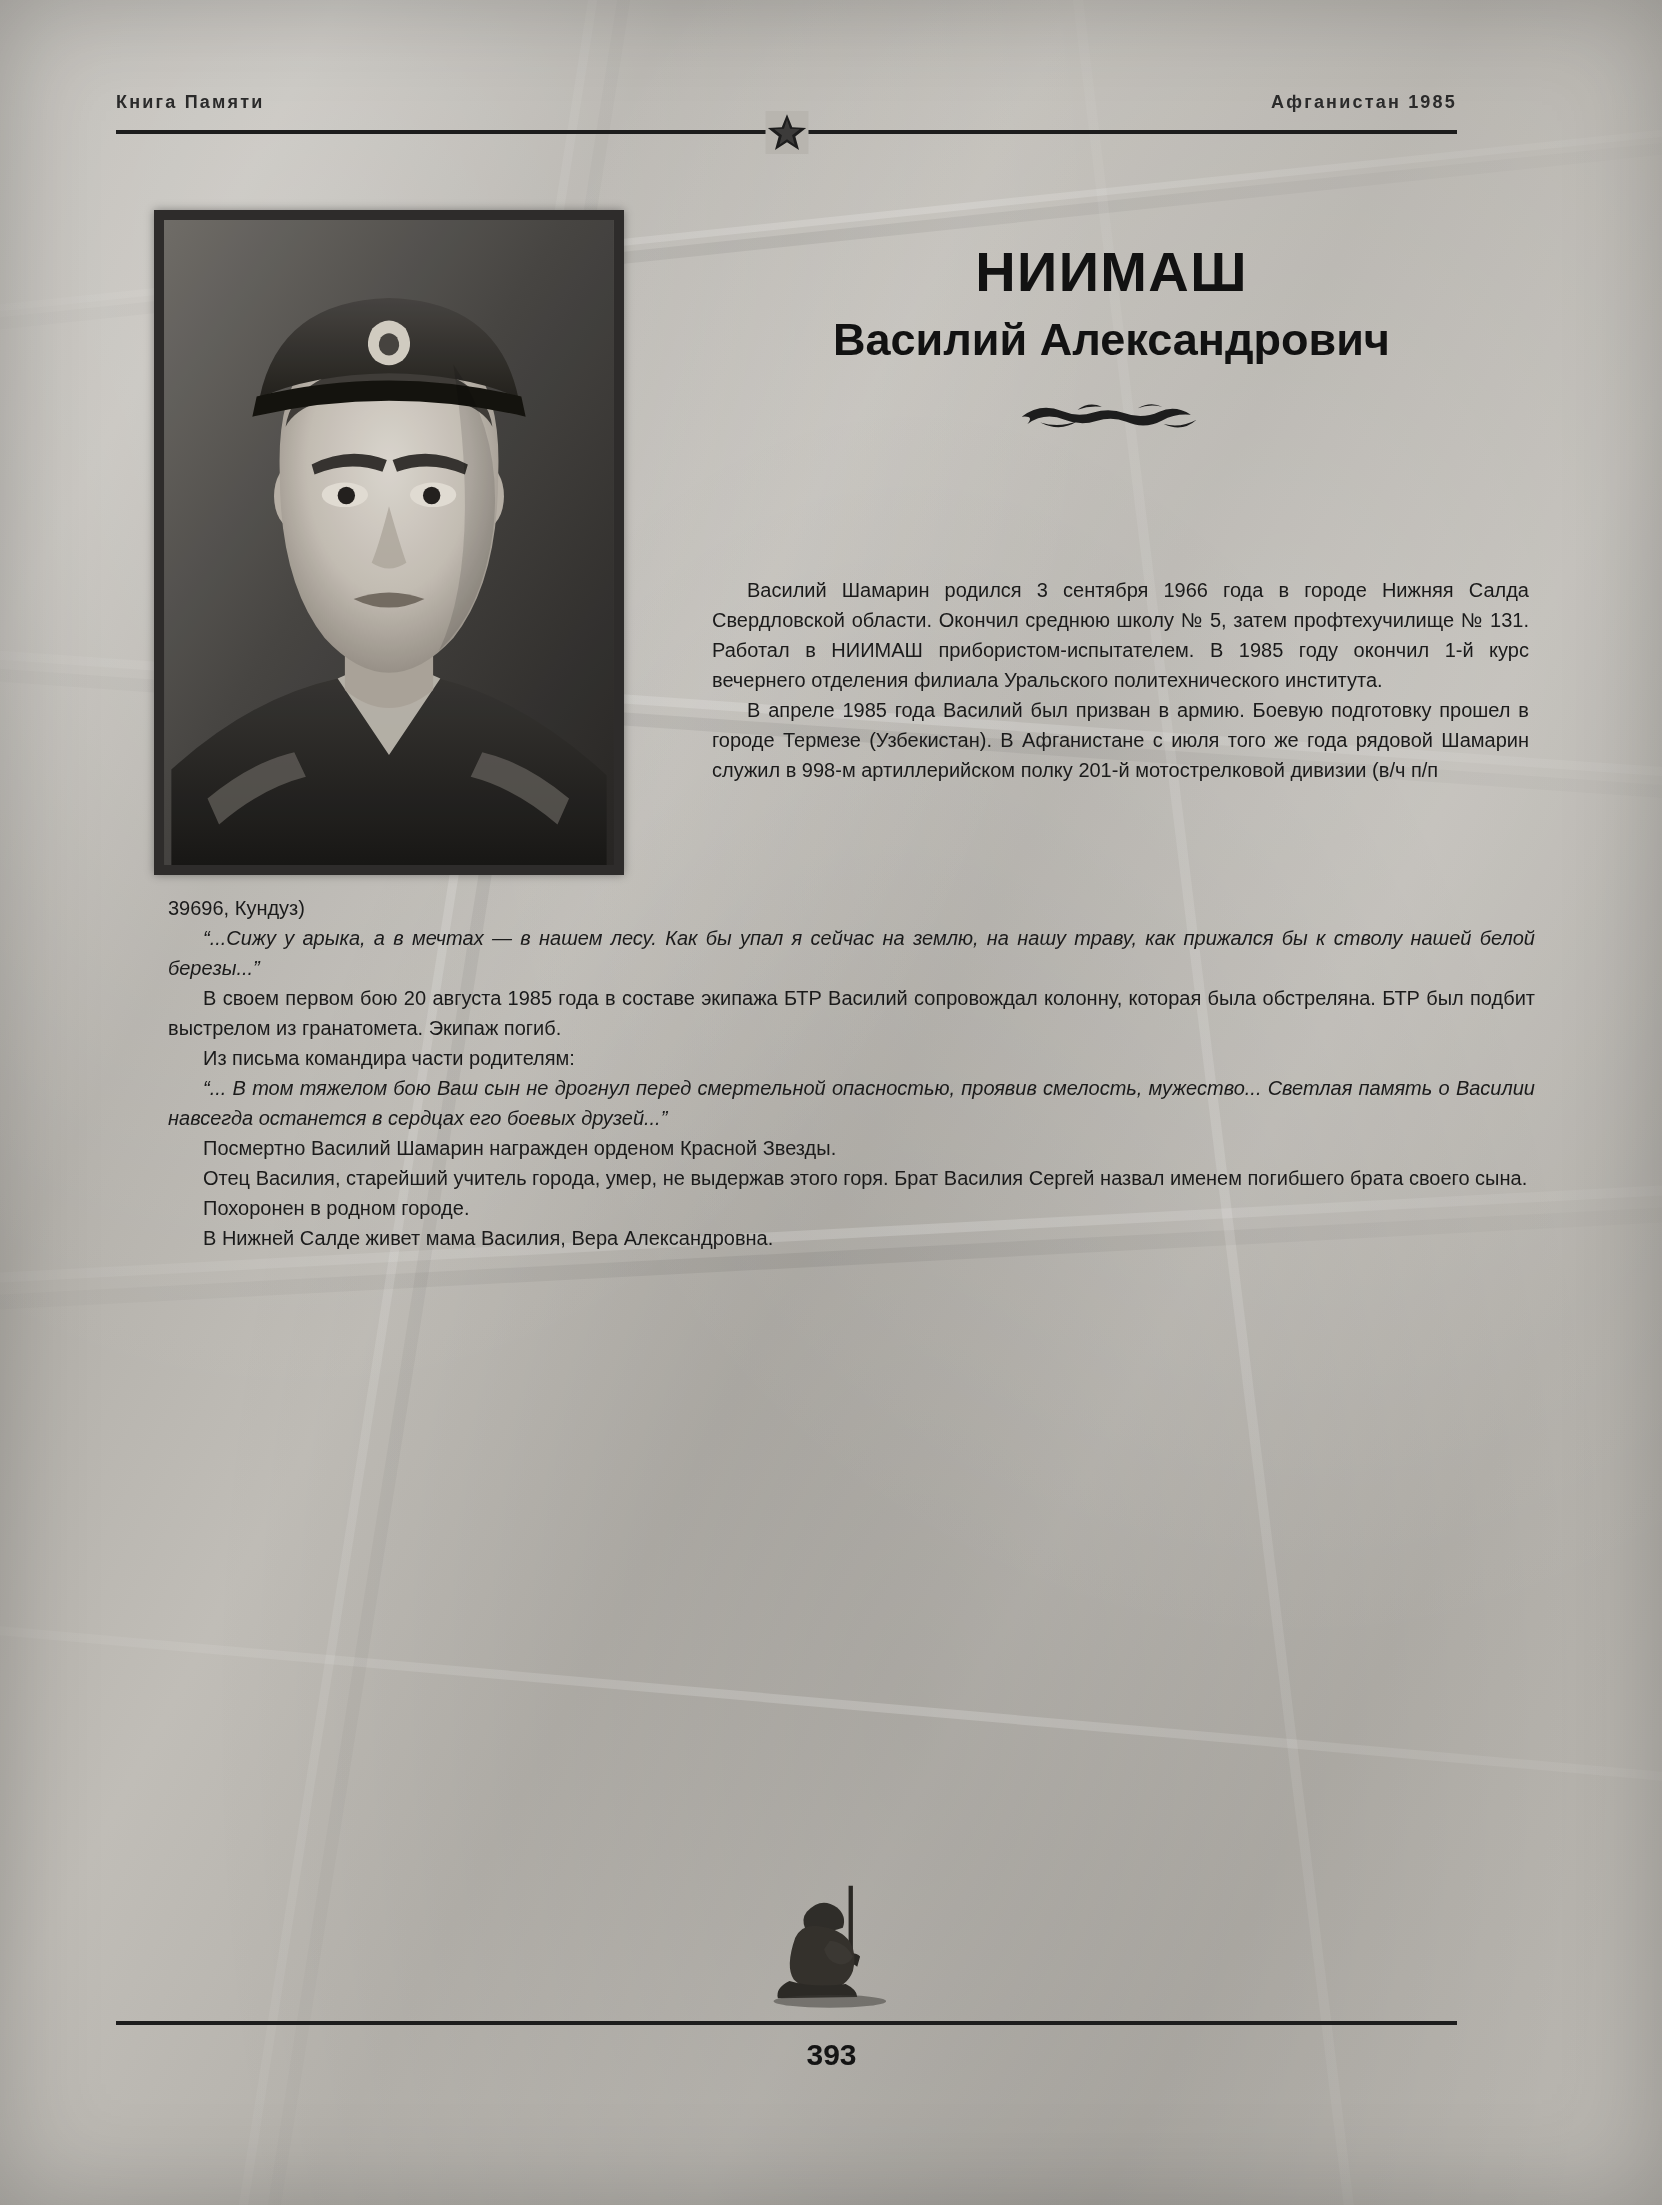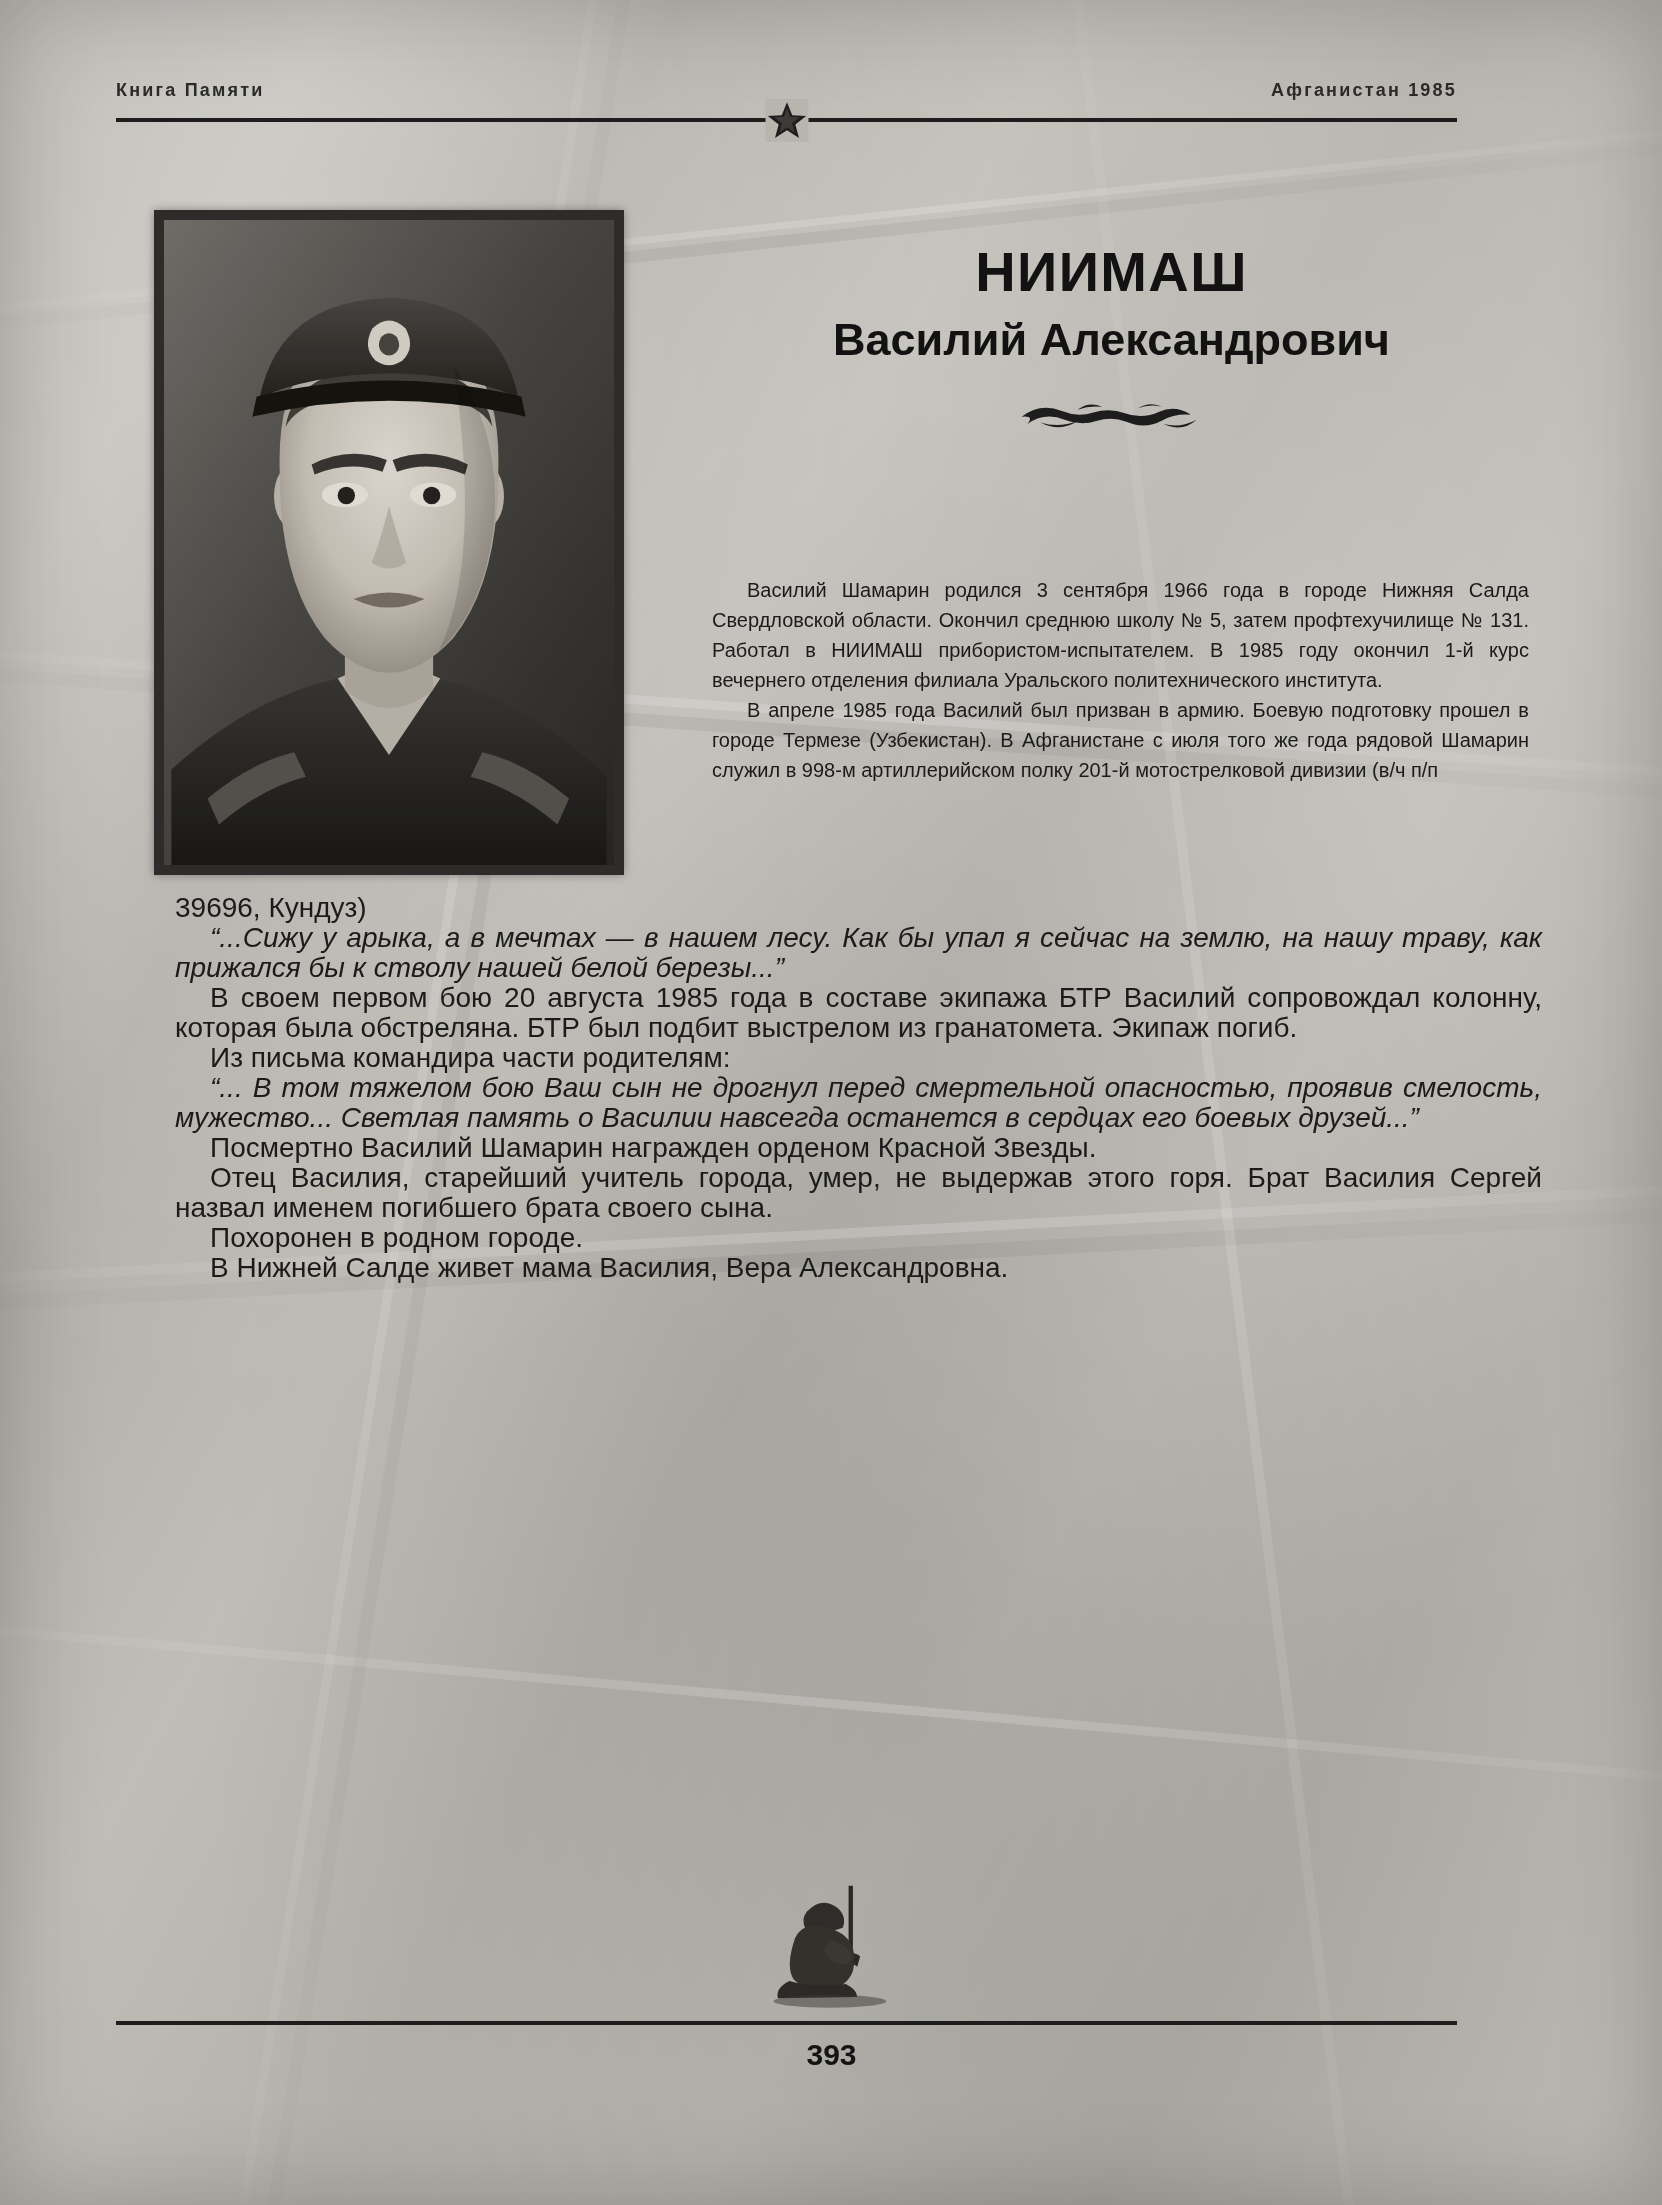--- a/index.html
+++ b/index.html
@@ -29,21 +29,21 @@
   }
   .crease.dark {
     background: linear-gradient(to right, rgba(0,0,0,0) 0%, rgba(0,0,0,0.22) 48%, rgba(0,0,0,0) 100%);
     opacity: 0.30;
   }
 
   
   .header {
     position: absolute;
     left: 116px;
-    top: 80px;
+    top: 92px;
     width: 1341px;
     height: 51px;
     text-align: right;
   }
   .header-left {
     position: absolute;
     left: 0;
     top: 0;
     font-size: 18px;
     font-weight: bold;
@@ -137,24 +137,24 @@
     font-size: 20px;
     line-height: 30px;
     text-align: justify;
     color: #1b1b1b;
   }
   .text-right p { margin: 0; text-indent: 35px; }
 
   
   .text-full {
     position: absolute;
-    left: 175px;
+    left: 168px;
     top: 893px;
     width: 1367px;
-    font-size: 28px;
+    font-size: 20px;
     line-height: 30px;
     text-align: justify;
     color: #1b1b1b;
   }
   .text-full p { margin: 0; text-indent: 35px; }
   .text-full p.noindent { text-indent: 0; }
   .text-full p.quote {
     font-style: italic;
     text-indent: 35px;
   }

